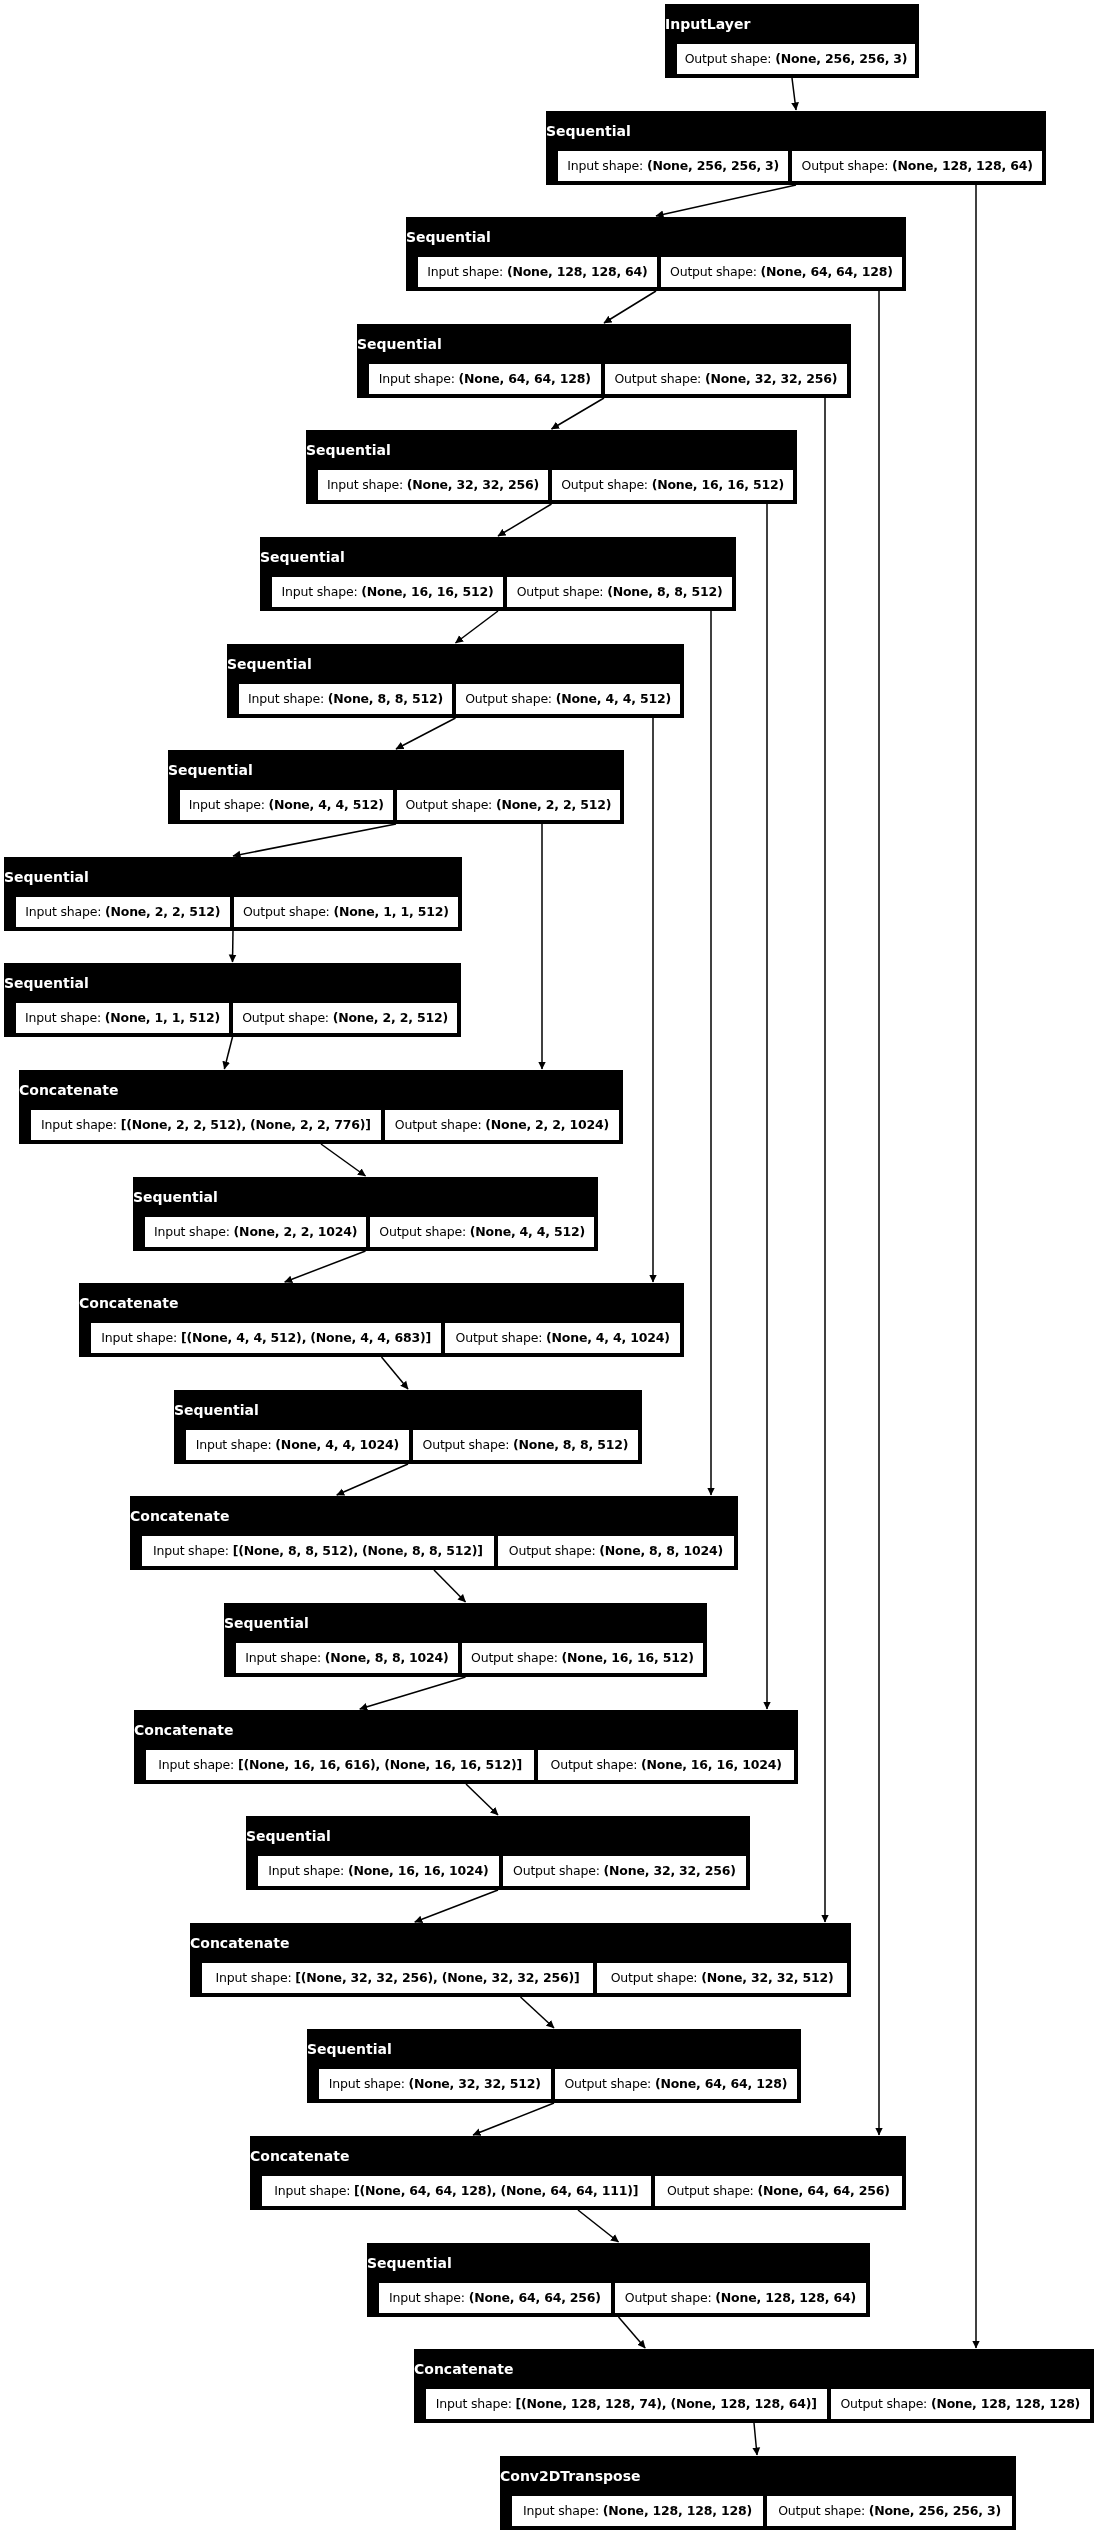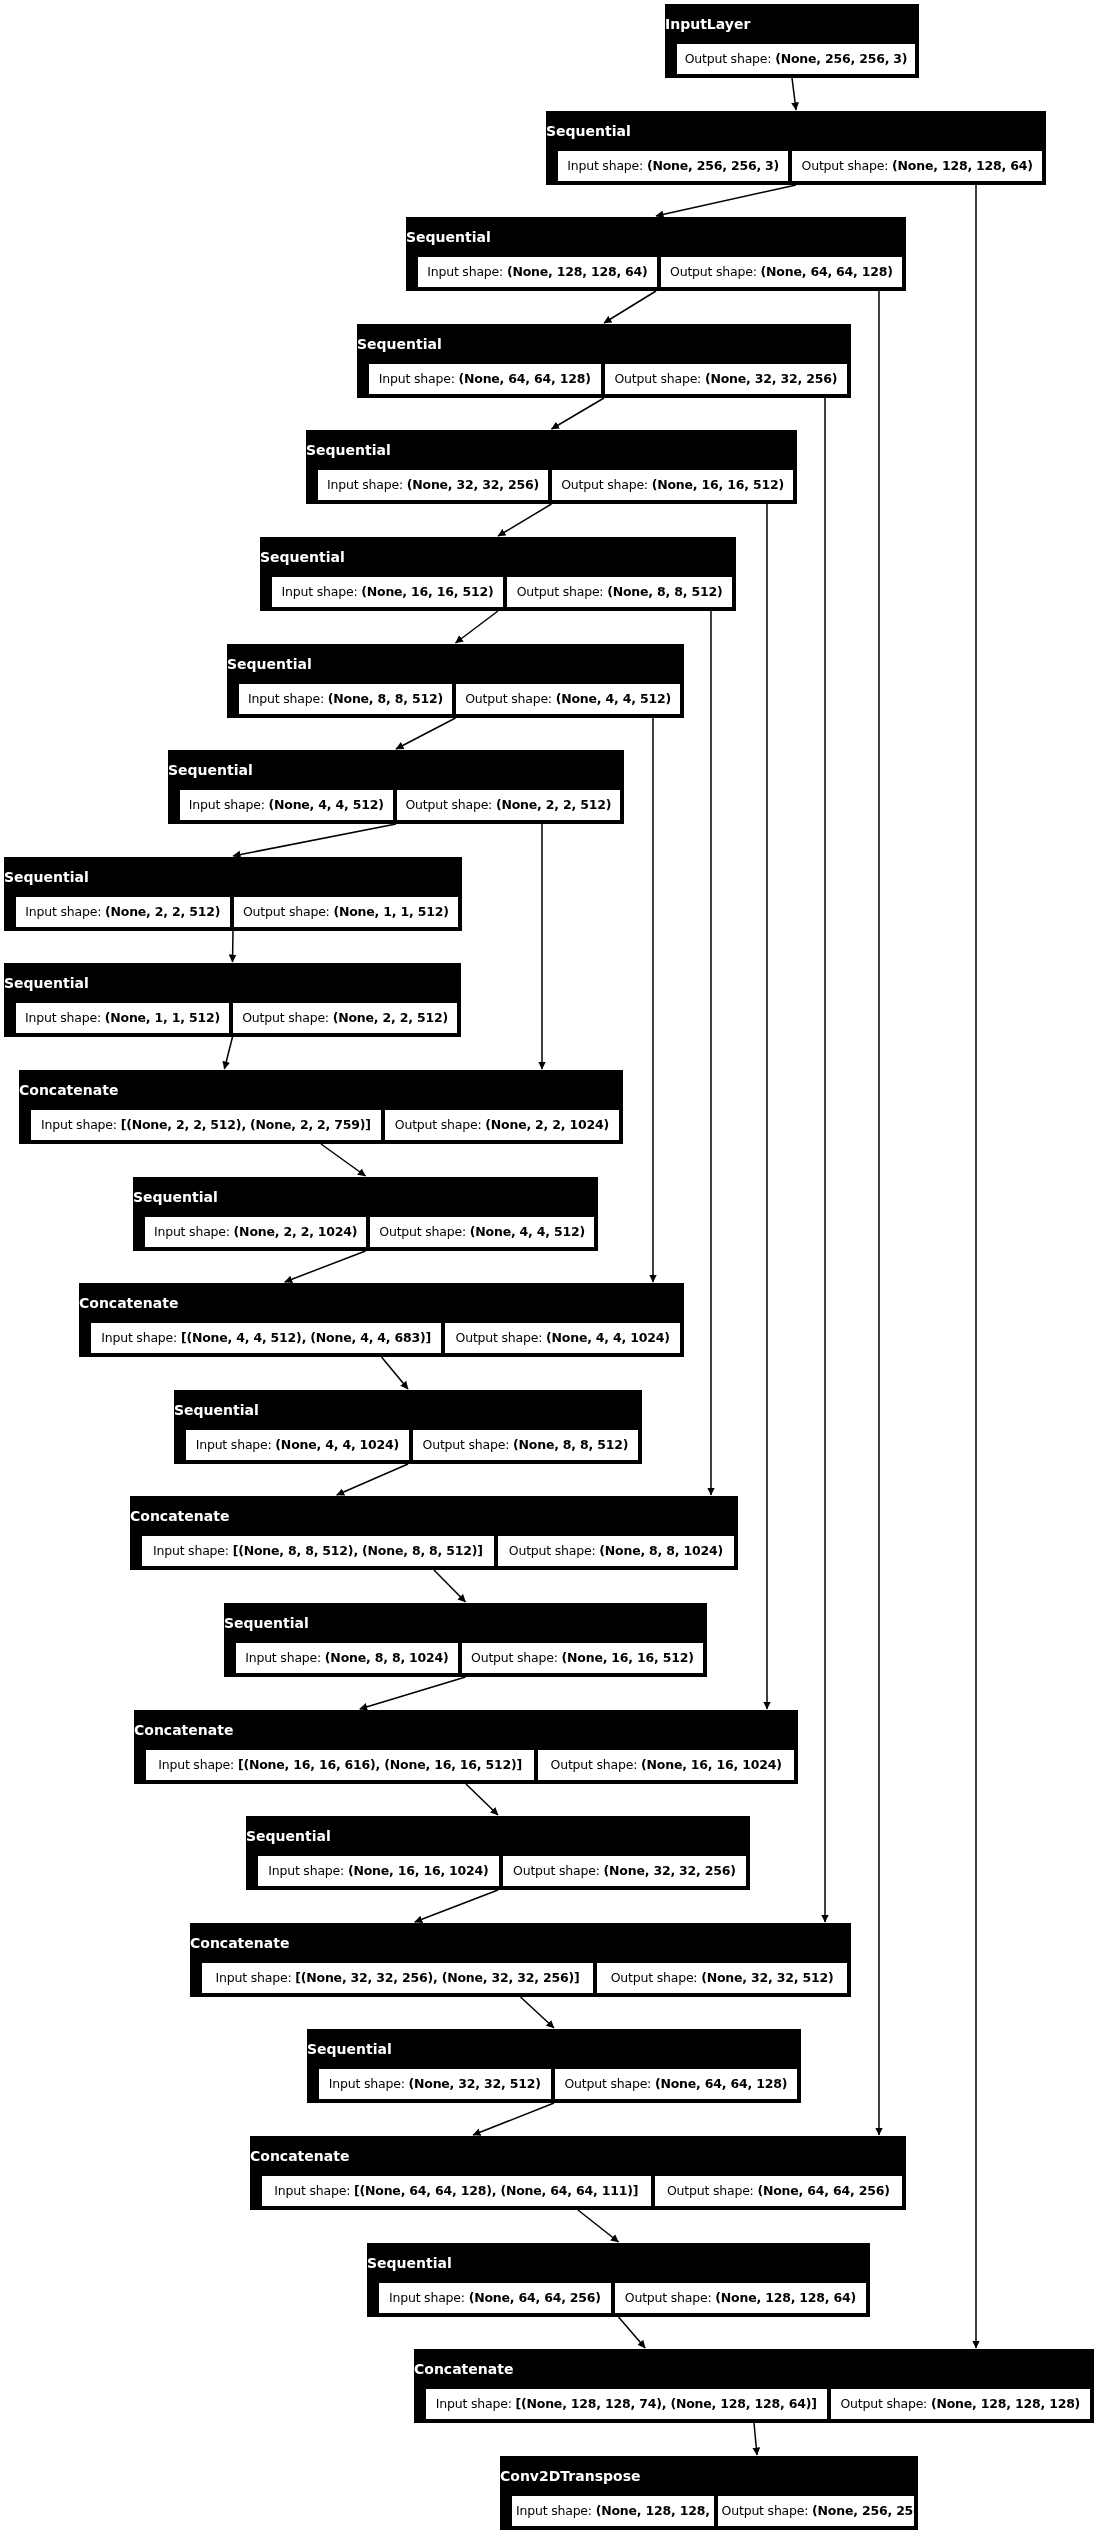--- a/index.html
+++ b/index.html
@@ -154,21 +154,21 @@
       <div class="node" style="left: 4px; top: 963px; width: 457px;">
         <div class="node-title">Sequential</div>
         <div class="cells">
           <div class="cell"><span>Input shape: </span><b>(None, 1, 1, 512)</b></div>
           <div class="cell"><span>Output shape: </span><b>(None, 2, 2, 512)</b></div>
         </div>
       </div>
       <div class="node" style="left: 19px; top: 1070px; width: 604px;">
         <div class="node-title">Concatenate</div>
         <div class="cells">
-          <div class="cell"><span>Input shape: </span><b>[(None, 2, 2, 512), (None, 2, 2, 759)]</b></div>
+          <div class="cell"><span>Input shape: </span><b>[(None, 2, 2, 512), (None, 2, 2, 776)]</b></div>
           <div class="cell"><span>Output shape: </span><b>(None, 2, 2, 1024)</b></div>
         </div>
       </div>
       <div class="node" style="left: 133px; top: 1177px; width: 465px;">
         <div class="node-title">Sequential</div>
         <div class="cells">
           <div class="cell"><span>Input shape: </span><b>(None, 2, 2, 1024)</b></div>
           <div class="cell"><span>Output shape: </span><b>(None, 4, 4, 512)</b></div>
         </div>
       </div>
@@ -242,21 +242,21 @@
           <div class="cell"><span>Output shape: </span><b>(None, 128, 128, 64)</b></div>
         </div>
       </div>
       <div class="node" style="left: 414px; top: 2349px; width: 680px;">
         <div class="node-title">Concatenate</div>
         <div class="cells">
           <div class="cell"><span>Input shape: </span><b>[(None, 128, 128, 74), (None, 128, 128, 64)]</b></div>
           <div class="cell"><span>Output shape: </span><b>(None, 128, 128, 128)</b></div>
         </div>
       </div>
-      <div class="node" style="left: 500px; top: 2456px; width: 418px;">
+      <div class="node" style="left: 500px; top: 2456px; width: 516px;">
         <div class="node-title">Conv2DTranspose</div>
         <div class="cells">
           <div class="cell"><span>Input shape: </span><b>(None, 128, 128, 128)</b></div>
           <div class="cell"><span>Output shape: </span><b>(None, 256, 256, 3)</b></div>
         </div>
       </div>
     </div>
 </div>
 
 </body></html>

